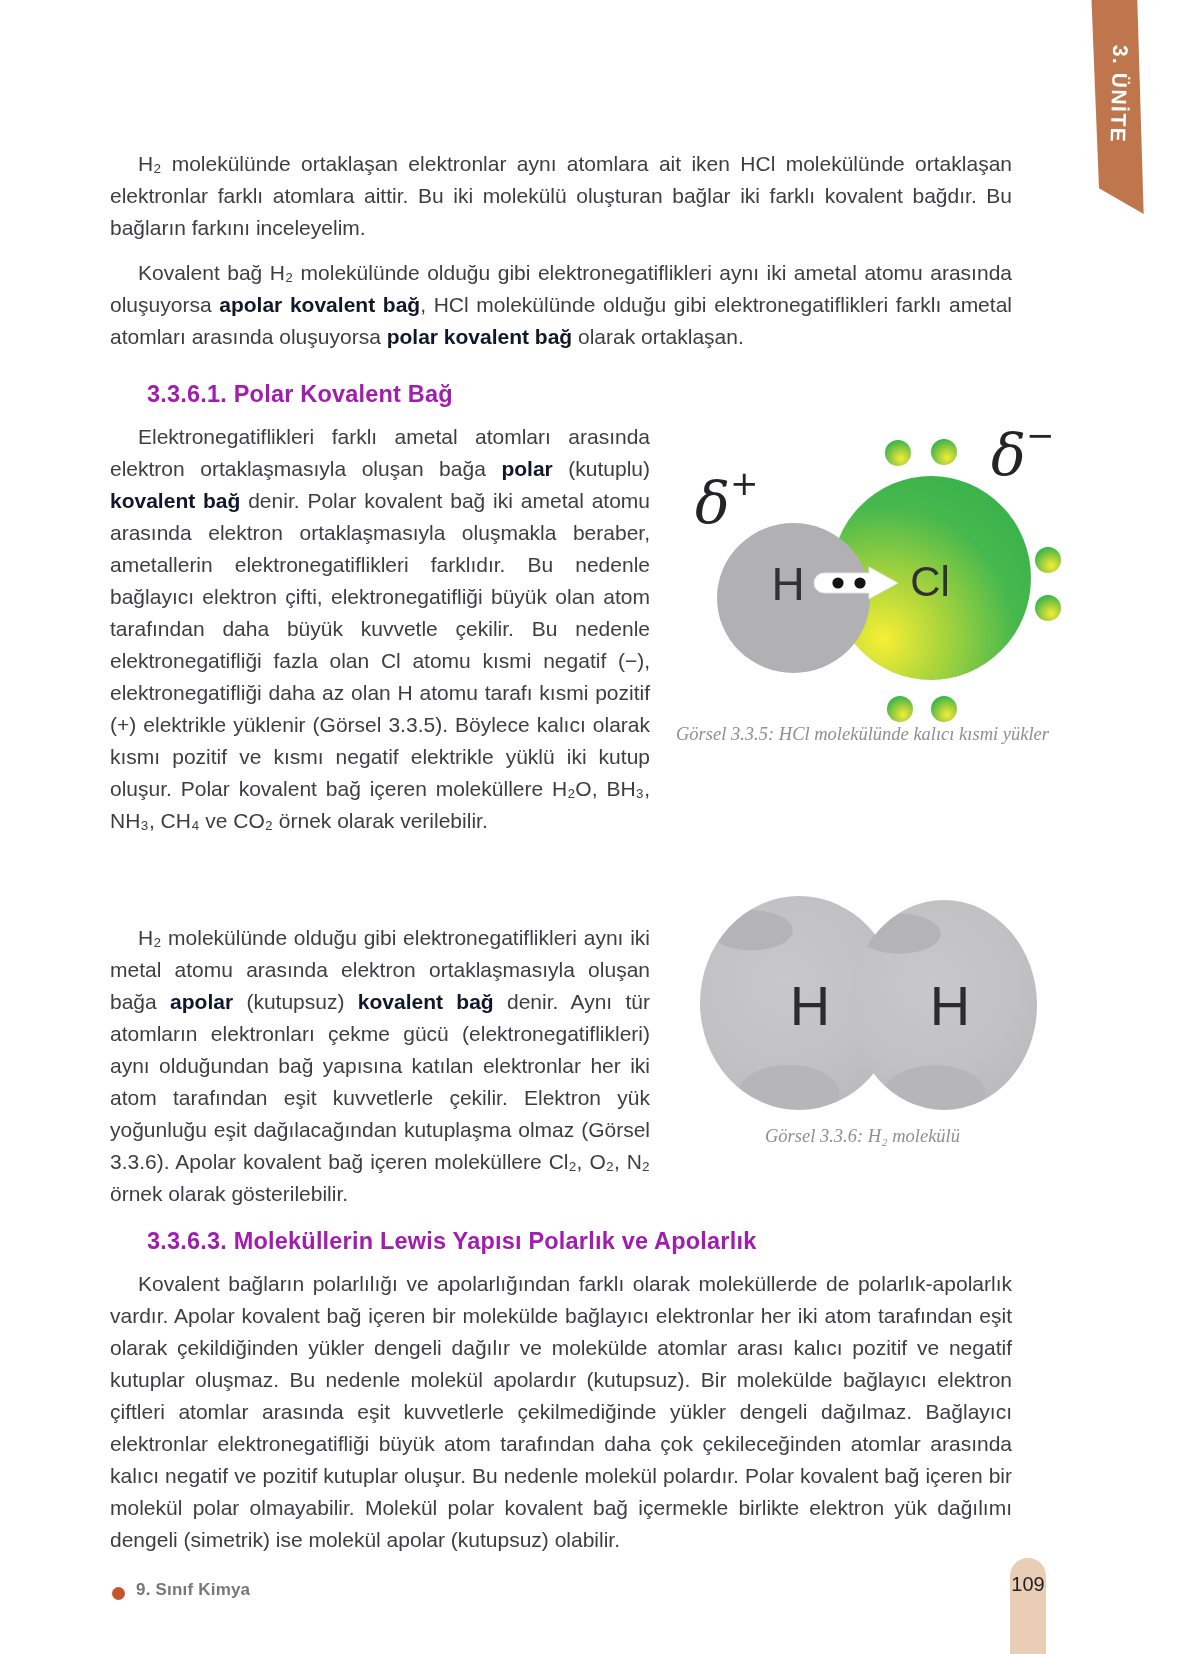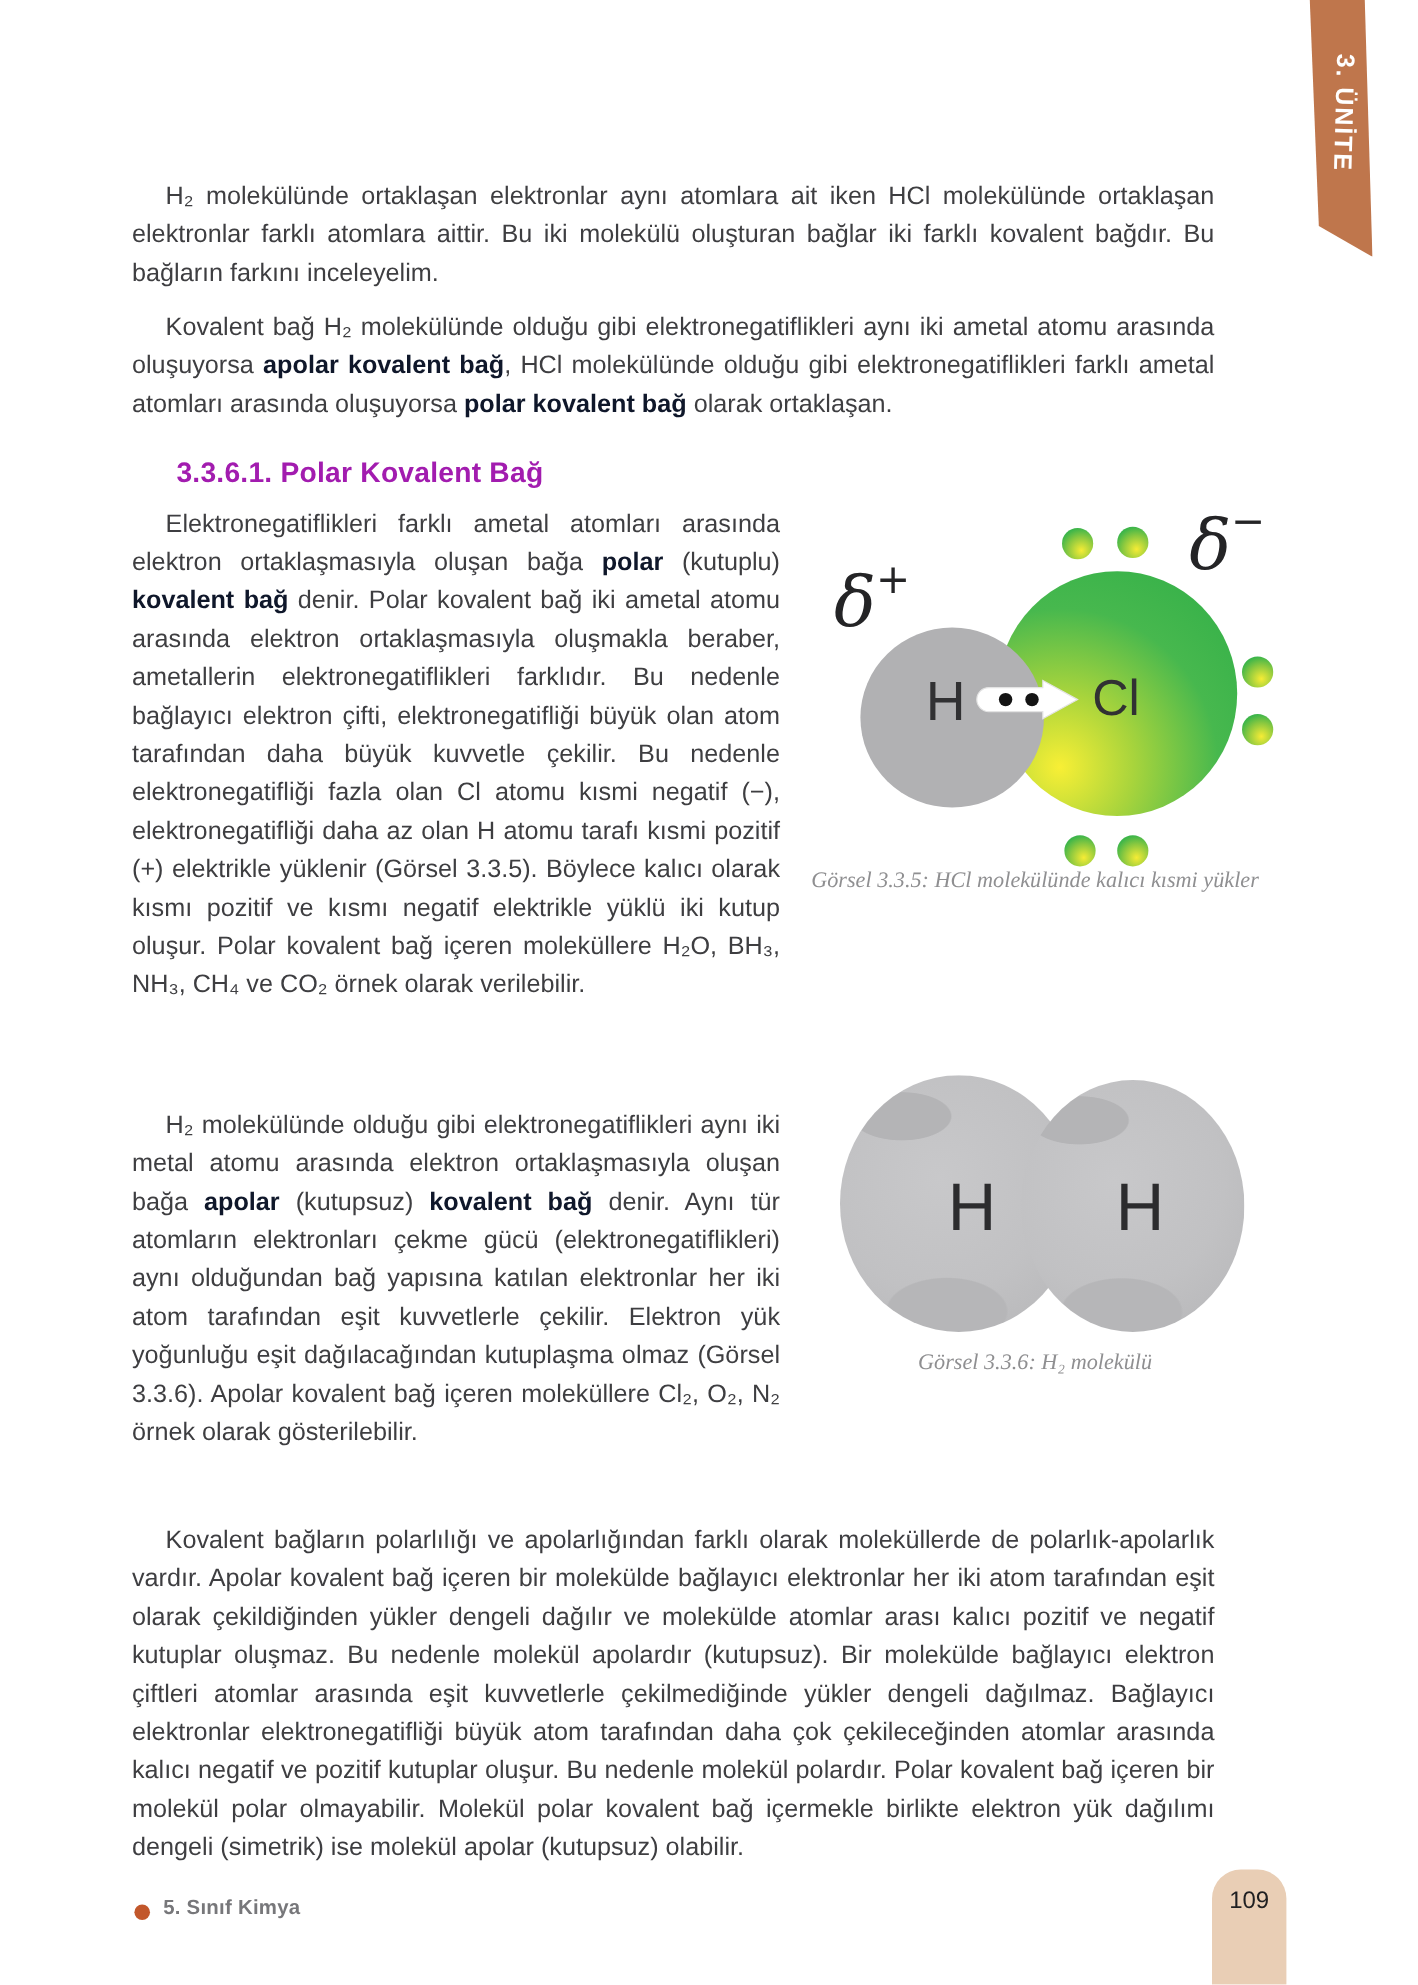--- a/index.html
+++ b/index.html
@@ -68,21 +68,21 @@
   
   .footer-dot {
     position:absolute; left:112px; top:1587px; width:13px; height:13px;
     border-radius:50%; background:#c2572b;
   }
   .footer-series {
     position:absolute; left:136px; top:1580px; font-size:17px; font-weight:bold;
     color:#77777a; letter-spacing:0.2px;
   }
   .page-tab {
-    position:absolute; left:1010px; top:1558px; width:62px; height:96px;
+    position:absolute; left:1010px; top:1558px; width:36px; height:96px;
     background:#e9ceb5; border-radius:24px 24px 0 0;
   }
   .page-number {
     display:block; text-align:center; padding-top:15px; font-size:20px; color:#1f1f21;
   }
 </style>
 </head>
 <body>
 
 <div class="page">
@@ -141,24 +141,25 @@
   <div class="fig" style="left:655px; top:878px; width:415px; height:300px;">
     <div class="sphere" style="left:45px; top:18px; width:198px; height:214px;"></div>
     <div class="sphere" style="left:196px; top:22px; width:186px; height:210px;"></div>
     <span class="sphere-label" style="left:155px; top:128px;">H</span>
     <span class="sphere-label" style="left:295px; top:128px;">H</span>
     <div class="caption" style="top:246px;">
       <span class="inner">Görsel 3.3.6: H₂ molekülü</span>
     </div>
   </div>
 
+  <h2 class="sec block" style="left:147px; top:1192px;">3.3.6.3. Moleküllerin Lewis Yapısı Polarlık ve Apolarlık</h2>
 
   <div class="block" style="left:110px; top:1232px; width:902px;">
     <p class="body"><span>Kovalent bağların polarlılığı ve apolarlığından farklı olarak moleküllerde de polarlık-apolarlık vardır. Apolar kovalent bağ içeren bir molekülde bağlayıcı elektronlar her iki atom tarafından eşit olarak çekildiğinden yükler dengeli dağılır ve molekülde atomlar arası kalıcı pozitif ve negatif kutuplar oluşmaz. Bu nedenle molekül apolardır (kutupsuz). Bir molekülde bağlayıcı elektron çiftleri atomlar arasında eşit kuvvetlerle çekilmediğinde yükler dengeli dağılmaz. Bağlayıcı elektronlar elektronegatifliği büyük atom tarafından daha çok çekileceğinden atomlar arasında kalıcı negatif ve pozitif kutuplar oluşur. Bu nedenle molekül polardır. Polar kovalent bağ içeren bir molekül polar olmayabilir. Molekül polar kovalent bağ içermekle birlikte elektron yük dağılımı dengeli (simetrik) ise molekül apolar (kutupsuz) olabilir.</span></p>
   </div>
 
   <div class="footer-dot"></div>
-  <span class="footer-series">5. Sınıf Kimya</span>
+  <span class="footer-series">9. Sınıf Kimya</span>
   <div class="page-tab">
     <span class="page-number">109</span>
   </div>
 
 </div>
 
 </body></html>

